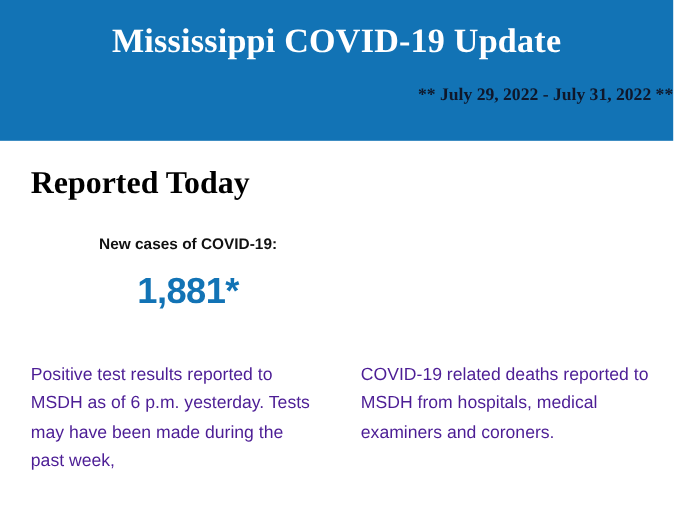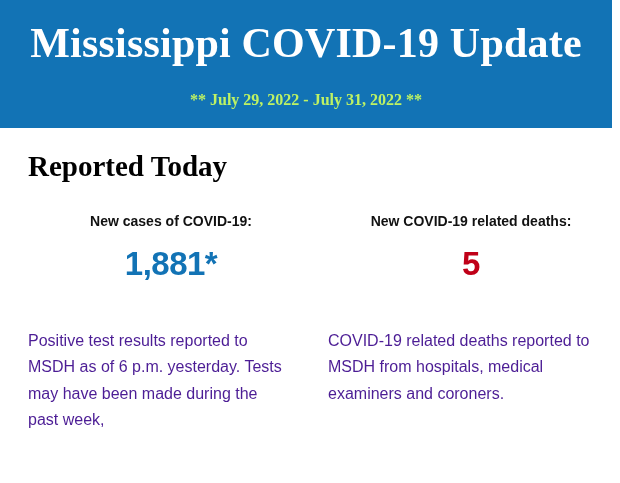--- a/index.html
+++ b/index.html
@@ -23,33 +23,34 @@
     background: #1273b5;
     width: 612px;
     height: 128px;
     box-sizing: border-box;
     padding-top: 18px;
     text-align: center;
   }
   .header-title {
     font-family: "Liberation Serif", serif;
     font-weight: bold;
-    font-size: 42px;
+    font-size: 31px;
     color: #ffffff;
     letter-spacing: 0.2px;
     margin: 0;
     line-height: 1.2;
   }
   .header-daterange {
     font-family: "Liberation Serif", serif;
     font-weight: bold;
     font-size: 16px;
-    color: #bef264;
+    color: #0f172a;
     margin: 22px 0 1px 0;
     line-height: 1.2;
+    text-align: right;
   }
   .section-title {
     font-family: "Liberation Serif", serif;
     font-weight: bold;
     font-size: 29px;
     color: #000000;
     margin: 22px 0 0 28px;
   }
   .stats-row {
     display: flex;
@@ -121,24 +122,20 @@
     <p class="header-daterange">** July 29, 2022 - July 31, 2022 **</p>
   </div>
 
   <h2 class="section-title">Reported Today</h2>
 
   <div class="stats-row">
     <div class="stat-col stat-col-cases">
       <p class="stat-label">New cases of COVID-19:</p>
       <p class="stat-value cases">1,881*</p>
     </div>
-    <div class="stat-col stat-col-deaths">
-      <p class="stat-label">New COVID-19 related deaths:</p>
-      <p class="stat-value deaths">5</p>
-    </div>
   </div>
 
   <div class="notes-row">
     <div class="note note-cases">Positive test results reported to MSDH as of 6 p.m. yesterday. Tests may have been made during the past week,</div>
     <div class="note note-deaths">COVID-19 related deaths reported to MSDH from hospitals, medical examiners and coroners.</div>
   </div>
 
 </div>
 
 </body></html>

